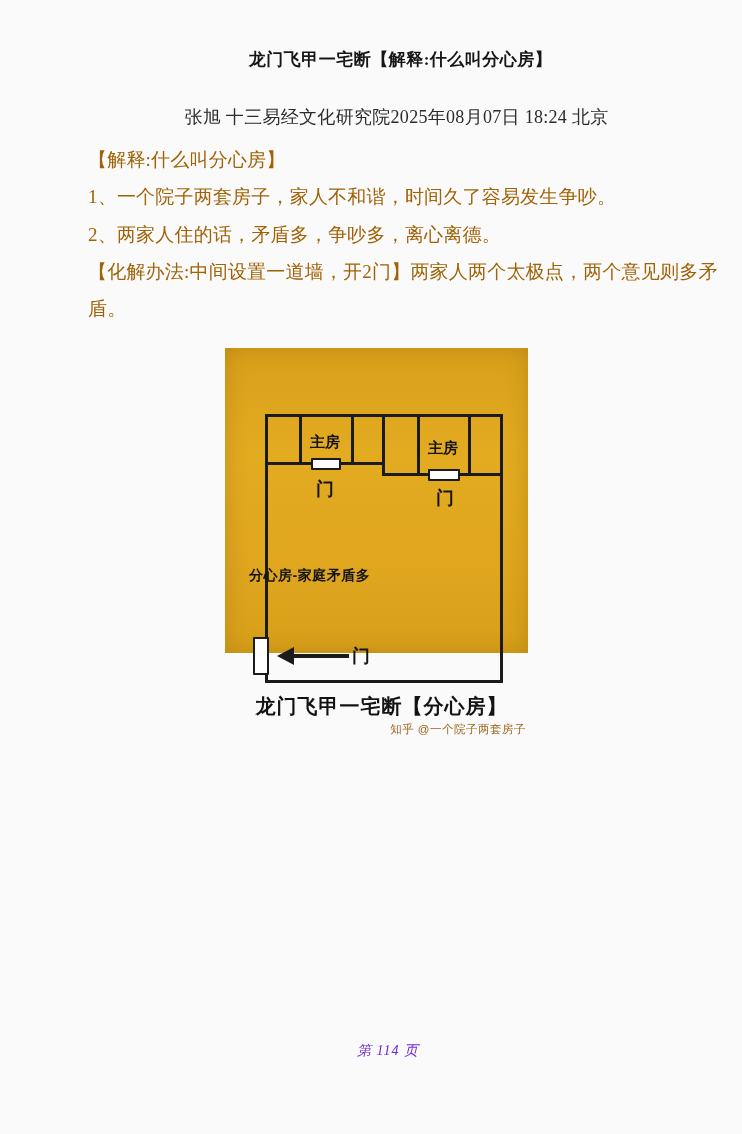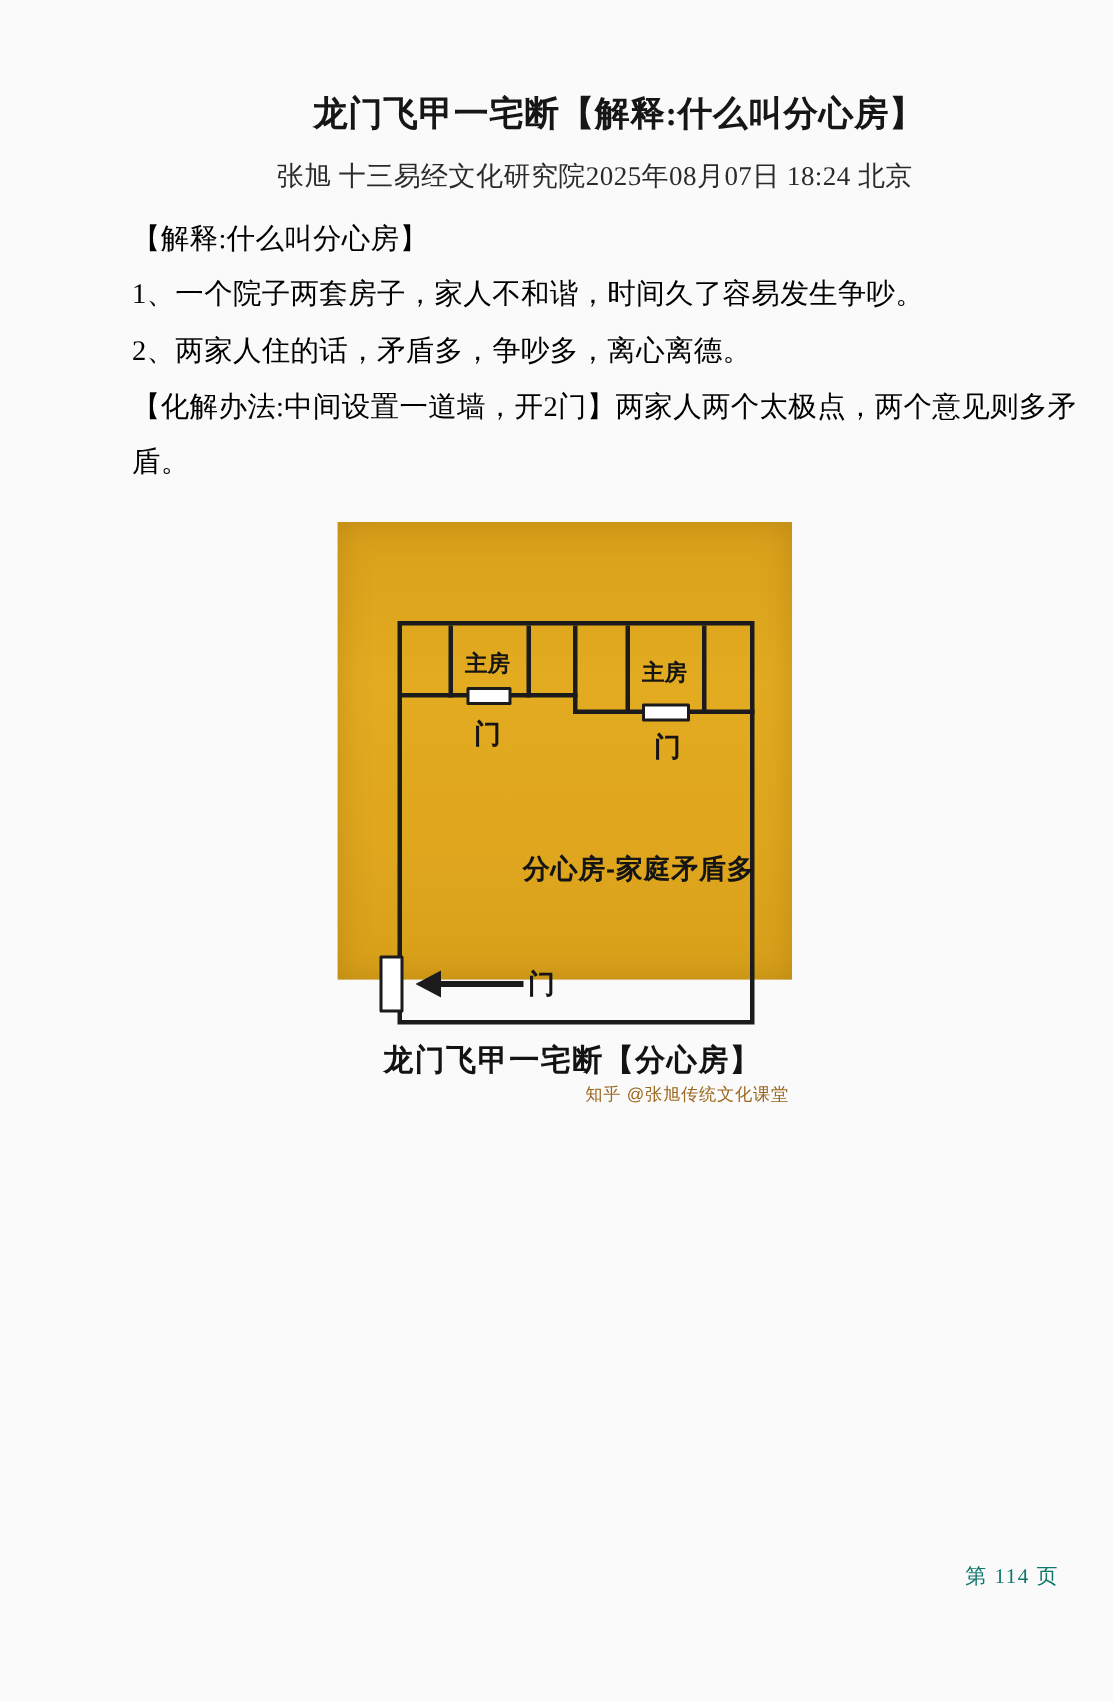--- a/index.html
+++ b/index.html
@@ -6,35 +6,35 @@
   .page{
     position:relative;
     width:742px;height:1134px;
     background:#fbfafa;
     overflow:hidden;
     font-family:"Liberation Serif","DejaVu Serif",serif;
     color:#2f2f2f;
   }
   .title{
     position:absolute;left:88px;top:44px;width:617px;
-    margin:16px;text-align:center;
-    font-size:23px;font-weight:bold;color:#161616;
+    margin:4px;text-align:center;
+    font-size:17px;font-weight:bold;color:#161616;
     letter-spacing:0.5px;
   }
   .byline{
     position:absolute;left:88px;top:105px;width:617px;
     text-align:center;font-size:18px;color:#2b2b2b;
     letter-spacing:0.3px;
   }
   .body-lines{
     position:absolute;left:88px;top:141px;width:630px;
   }
   .body-lines p{
     margin:0;font-size:19px;line-height:37.3px;
-    color:#000000;letter-spacing:0.2px;
+    color:#a16207;letter-spacing:0.2px;
   }
   
   .card{
     position:absolute;left:225px;top:348px;width:303px;height:305px;
     background:linear-gradient(180deg,#d9a01b 0%,#e2ab20 35%,#dfa61e 70%,#d8a01a 100%);
     box-shadow:inset 0 0 22px rgba(120,78,0,0.28);
   }
   .outer-wall{
     position:absolute;left:40px;top:66px;width:238px;height:269px;
     border:3px solid var(--wall);box-sizing:border-box;
@@ -64,24 +64,24 @@
   .room-right{left:191px;top:91px;width:54px;}
   .door-label{
     position:absolute;text-align:center;width:24px;
     font-family:"Liberation Sans","DejaVu Sans",sans-serif;
     font-weight:bold;font-size:18px;color:#141414;
   }
   .dl-left{left:88px;top:129px;}
   .dl-right{left:208px;top:138px;}
   .dl-main{left:124px;top:296px;}
   .center-label{
-    position:absolute;left:40px;top:219px;width:238px;
-    text-align:right;
+    position:absolute;left:24px;top:219px;width:238px;
+    text-align:left;
     font-family:"Liberation Sans","DejaVu Sans",sans-serif;
-    font-weight:bold;font-size:18px;color:#141414;
+    font-weight:bold;font-size:14px;color:#141414;
     letter-spacing:0.5px;
   }
   .arrow-shaft{position:absolute;left:67px;top:306px;width:57px;height:4px;background:var(--wall);}
   .arrow-head{
     position:absolute;left:52px;top:299px;width:0;height:0;
     border-top:9px solid transparent;border-bottom:9px solid transparent;
     border-right:17px solid var(--wall);
   }
   .caption{
     position:absolute;left:10px;top:345px;width:293px;
@@ -91,22 +91,23 @@
     letter-spacing:1px;
   }
   .watermark{
     position:absolute;right:2px;top:374px;
     font-family:"Liberation Sans","DejaVu Sans",sans-serif;
     font-size:11.5px;color:var(--wm);
     letter-spacing:0.5px;white-space:nowrap;
   }
   .footer{
     position:absolute;left:70px;top:1042px;width:636px;
-    text-align:right;font-size:14px;color:#0f766e;
+    text-align:center;font-size:14px;color:#6d28d9;
     letter-spacing:1px;
+    font-style:italic;
   }
 </style>
 </head>
 <body>
 
 <div class="page">
 
   <h1 class="title">龙门飞甲一宅断【解释:什么叫分心房】</h1>
 
   <div class="byline">张旭 十三易经文化研究院2025年08月07日 18:24 北京</div>
@@ -139,18 +140,18 @@
     <div class="door-label dl-left">门</div>
     <div class="door-label dl-right">门</div>
 
     <div class="center-label">分心房-家庭矛盾多</div>
 
     <div class="arrow-shaft"></div>
     <div class="arrow-head"></div>
     <div class="door-label dl-main">门</div>
 
     <div class="caption">龙门飞甲一宅断【分心房】</div>
-    <div class="watermark">知乎 @张旭传统文化课堂</div>
+    <div class="watermark">知乎 @一个院子两套房子</div>
   </div>
 
   <div class="footer">第 114 页</div>
 
 </div>
 
 </body></html>

